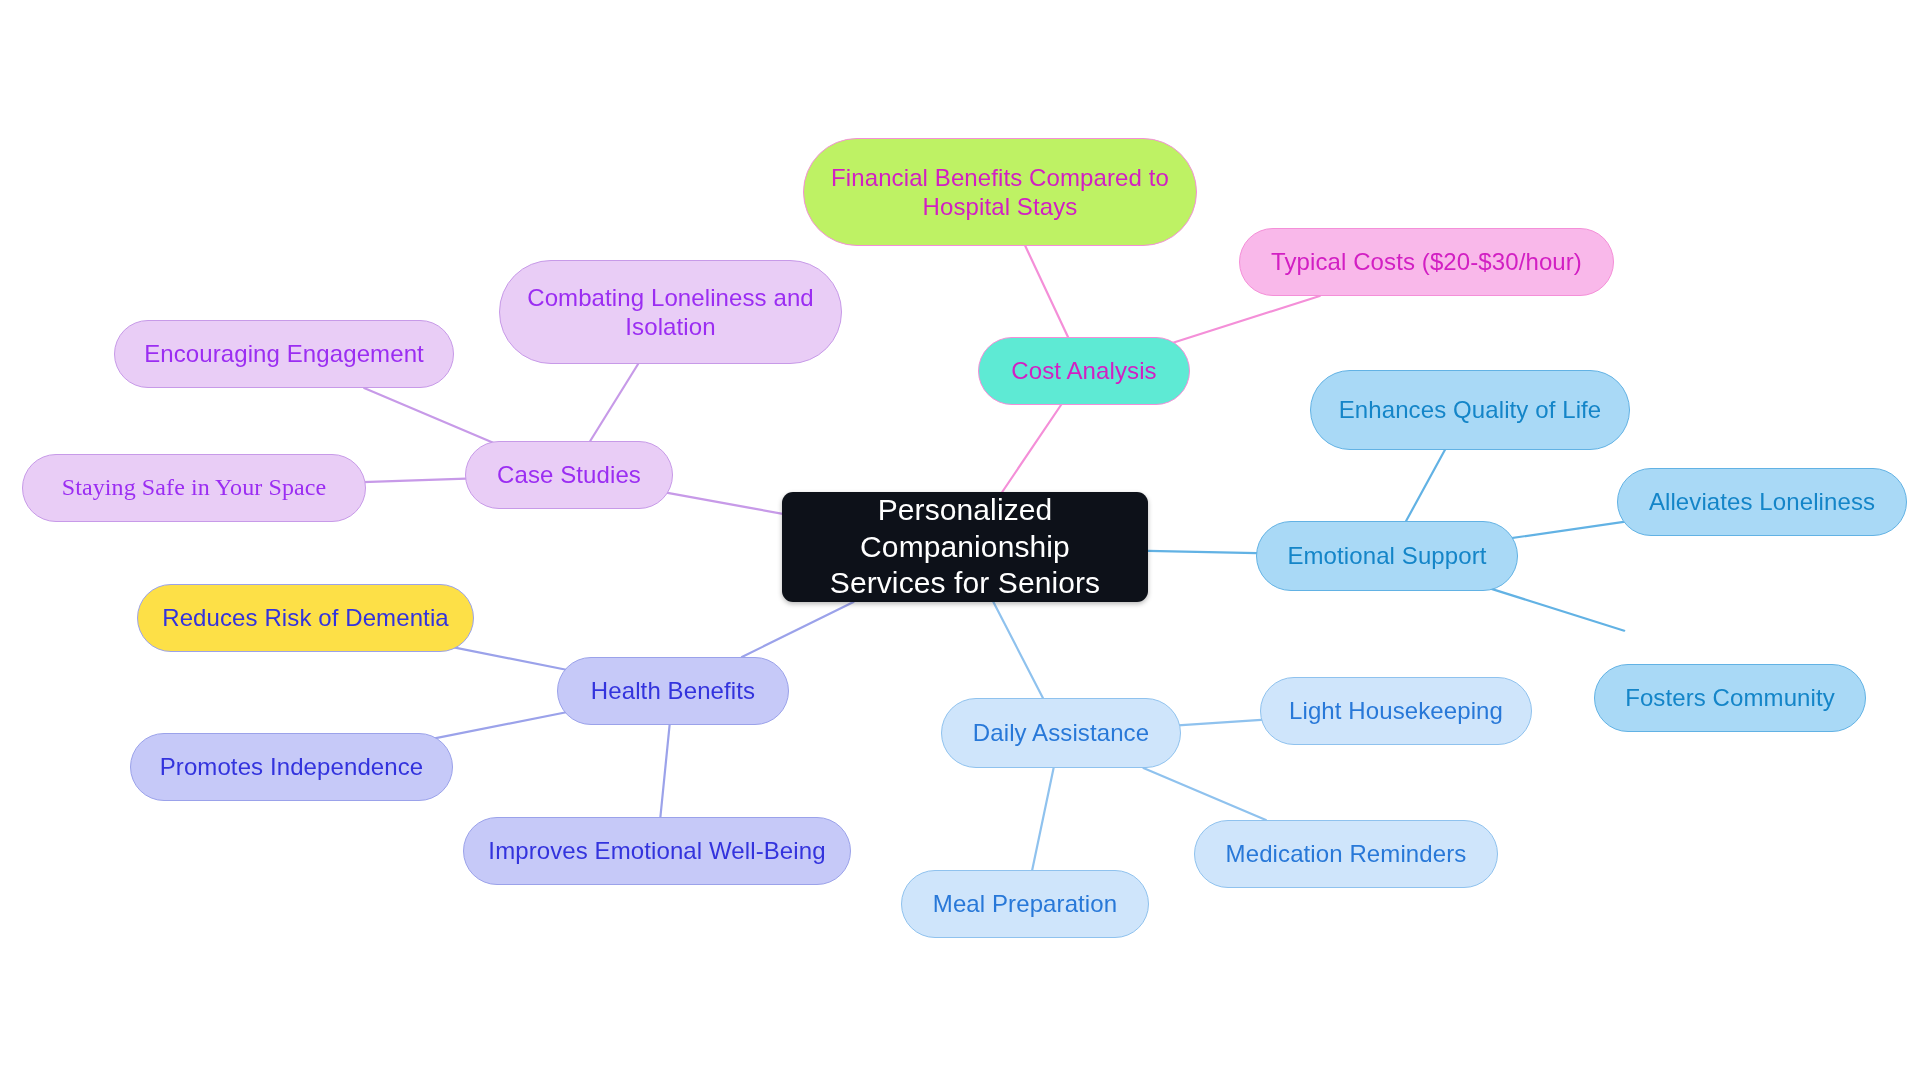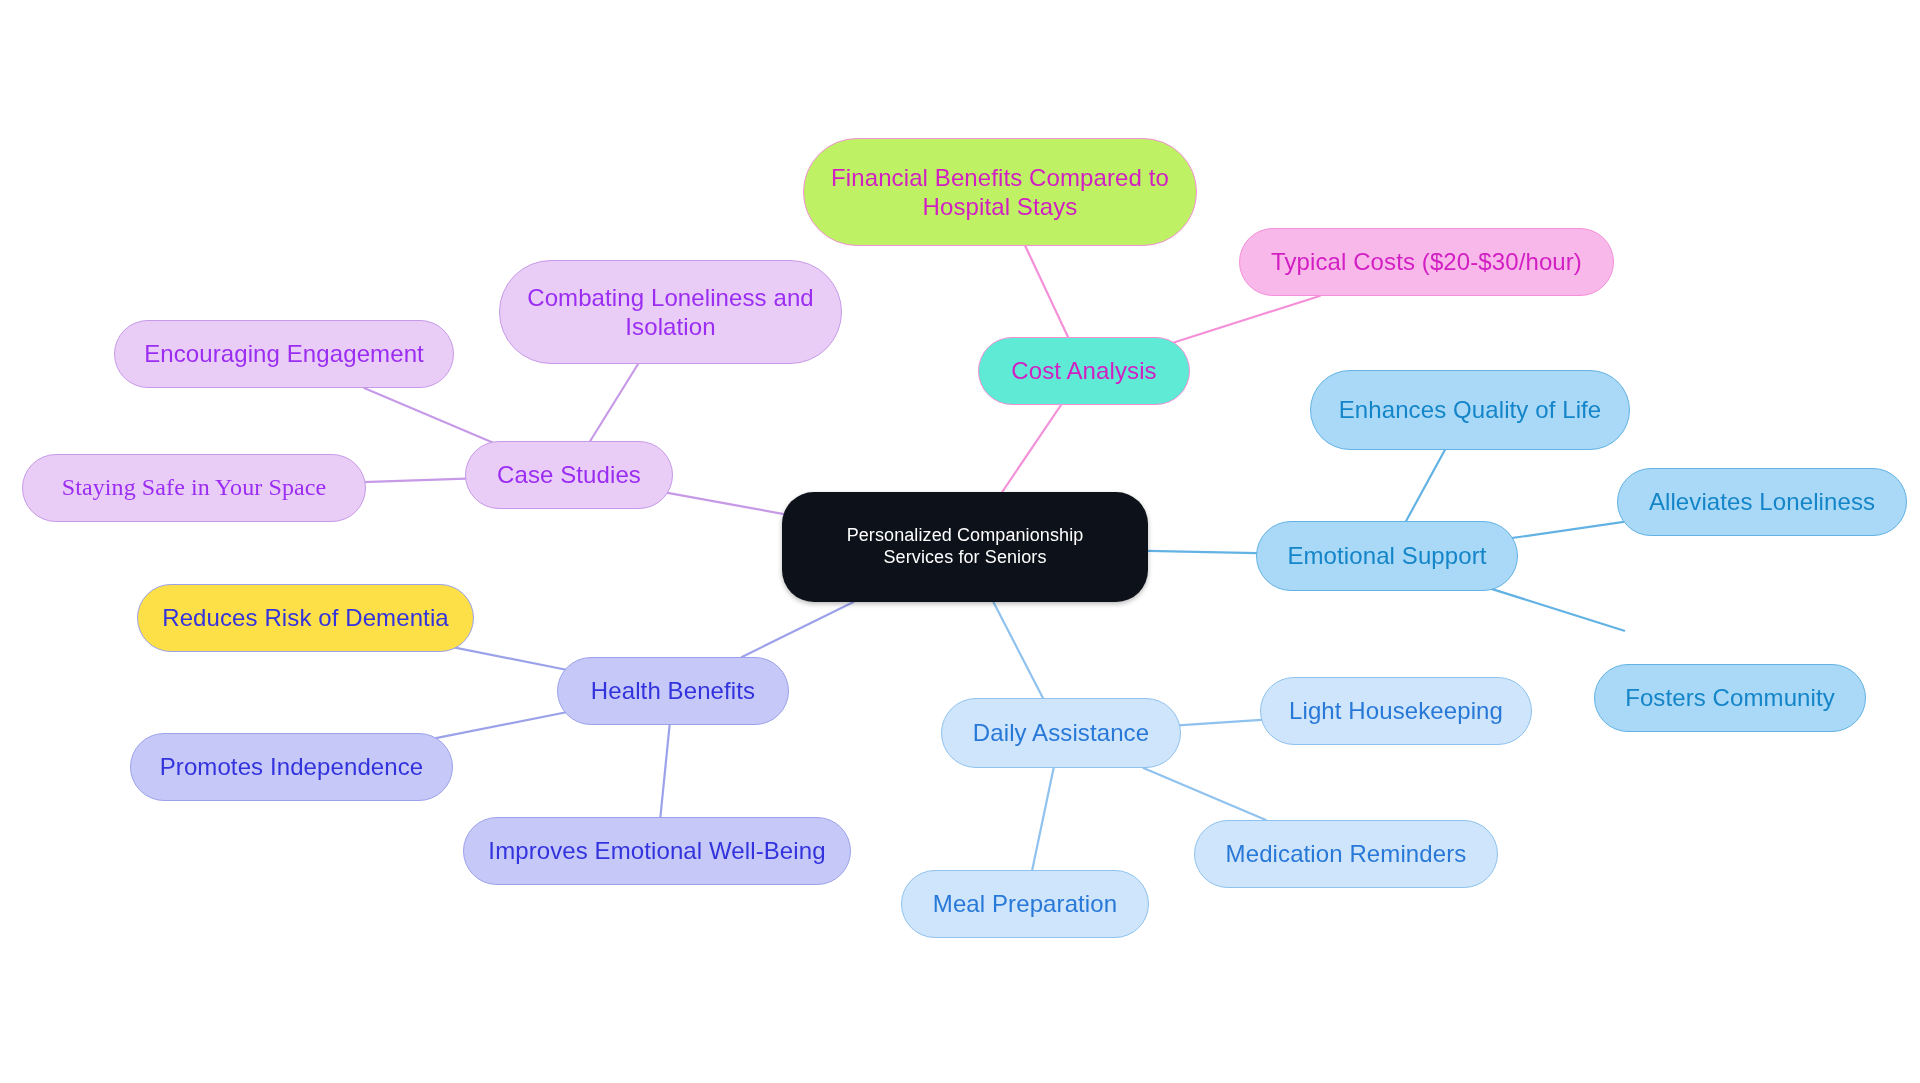--- a/index.html
+++ b/index.html
@@ -38,23 +38,23 @@
     border-radius: 999px;
     border-width: 1.3px;
     border-style: solid;
     line-height: 1.22;
     white-space: pre-line;
     padding: 0 14px;
     letter-spacing: 0.1px;
   }
 
   .node-root {
-    border-radius: 32px;
+    border-radius: 11px;
     border: none;
-    font-size: 18px;
+    font-size: 30px;
     color: #ffffff;
     background: #0d1119;
     box-shadow: 0 2px 5px rgba(0,0,0,0.28);
   }
 
   .node-branch { font-size: 24px; }
   .node-leaf   { font-size: 24px; }
 </style>
 </head>
 <body>

